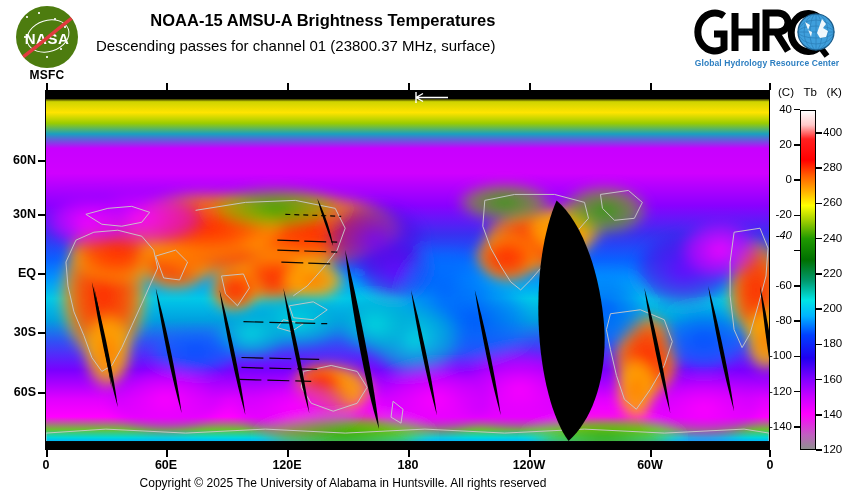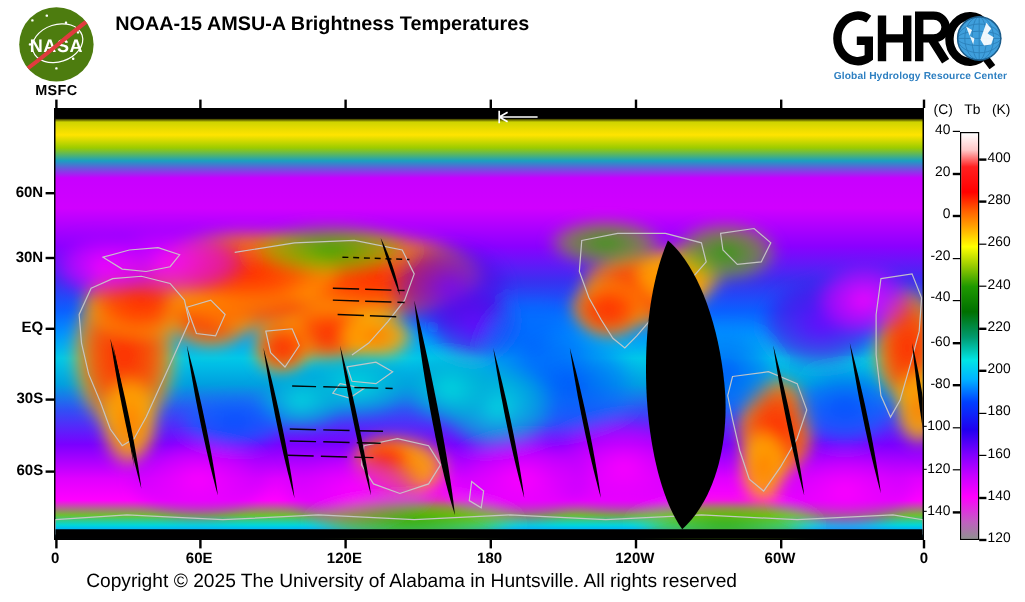--- a/index.html
+++ b/index.html
@@ -49,21 +49,21 @@
   #cbar-head{position:absolute;left:778px;top:86px;font-size:11.5px;white-space:nowrap;}
   #cbar{position:absolute;left:800px;top:110px;width:16px;height:340px;
       border:1px solid #000;box-sizing:border-box;}
   .cb-tickL{position:absolute;width:6px;height:1.5px;background:#000;left:794px;}
   .cb-labelL{position:absolute;width:26px;text-align:right;font-size:11.5px;left:766px;}
   .cb-tickR{position:absolute;width:6px;height:1.5px;background:#000;left:816px;}
   .cb-labelR{position:absolute;width:28px;text-align:left;font-size:11.5px;left:823px;}
 
   
   #copyright{position:absolute;left:0;top:476px;width:686px;text-align:center;
-      font-size:16px;}
+      font-size:12px;}
 </style>
 </head>
 <body>
 
 <div id="header">
 
   <div id="nasa-logo">
     <div id="nasa-circle">
       <div class="star" style="left:10px;top:10px;"></div>
       <div class="star" style="left:22px;top:6px;"></div>
@@ -77,20 +77,21 @@
       <div id="nasa-word">NASA</div>
       <svg id="nasa-swoosh" viewBox="0 0 68 56">
         <path d="M2,52 C20,40 44,18 66,2" stroke="#e03a3e" stroke-width="3.4" fill="none" stroke-linecap="round"></path>
       </svg>
     </div>
     <div id="msfc-label">MSFC</div>
   </div>
 
   <div id="title-block">
     <div id="title-main">NOAA-15 AMSU-A Brightness Temperatures</div>
+    <div class="title-sub">Descending passes for channel 01 (23800.37 MHz, surface)</div>
   </div>
 
   <div id="ghrc-logo">
     <svg id="ghrc-letters" viewBox="0 0 150 52">
 
       <path d="M34,10 A17,19 0 1 0 34,42 L34,28 L24,28" stroke="#000" stroke-width="7" fill="none" stroke-linecap="butt"></path>
 
       <path d="M45,7 L45,45 M45,26 L66,26 M66,7 L66,45" stroke="#000" stroke-width="7" fill="none"></path>
 
       <path d="M76,45 L76,7 L88,7 A10,9.5 0 0 1 88,26 L76,26 M86,26 L98,45" stroke="#000" stroke-width="7" fill="none"></path>
@@ -393,21 +394,21 @@
 <div class="cb-labelR" style="top: 443px;">120</div>
 <div class="cb-tickL" style="top: 108.986px;"></div>
 <div class="cb-labelL" style="top: 102.736px;">40</div>
 <div class="cb-tickL" style="top: 144.219px;"></div>
 <div class="cb-labelL" style="top: 137.969px;">20</div>
 <div class="cb-tickL" style="top: 179.452px;"></div>
 <div class="cb-labelL" style="top: 173.202px;">0</div>
 <div class="cb-tickL" style="top: 214.685px;"></div>
 <div class="cb-labelL" style="top: 208.435px;">-20</div>
 <div class="cb-tickL" style="top: 249.918px;"></div>
-<div class="cb-labelL" style="top: 242px;">-40</div>
+<div class="cb-labelL" style="top: 229px; font-style: italic;">-40</div>
 <div class="cb-tickL" style="top: 285.152px;"></div>
 <div class="cb-labelL" style="top: 278.902px;">-60</div>
 <div class="cb-tickL" style="top: 320.385px;"></div>
 <div class="cb-labelL" style="top: 314.135px;">-80</div>
 <div class="cb-tickL" style="top: 355.618px;"></div>
 <div class="cb-labelL" style="top: 349.368px;">-100</div>
 <div class="cb-tickL" style="top: 390.851px;"></div>
 <div class="cb-labelL" style="top: 384.601px;">-120</div>
 <div class="cb-tickL" style="top: 426.084px;"></div>
 <div class="cb-labelL" style="top: 419.834px;">-140</div>

